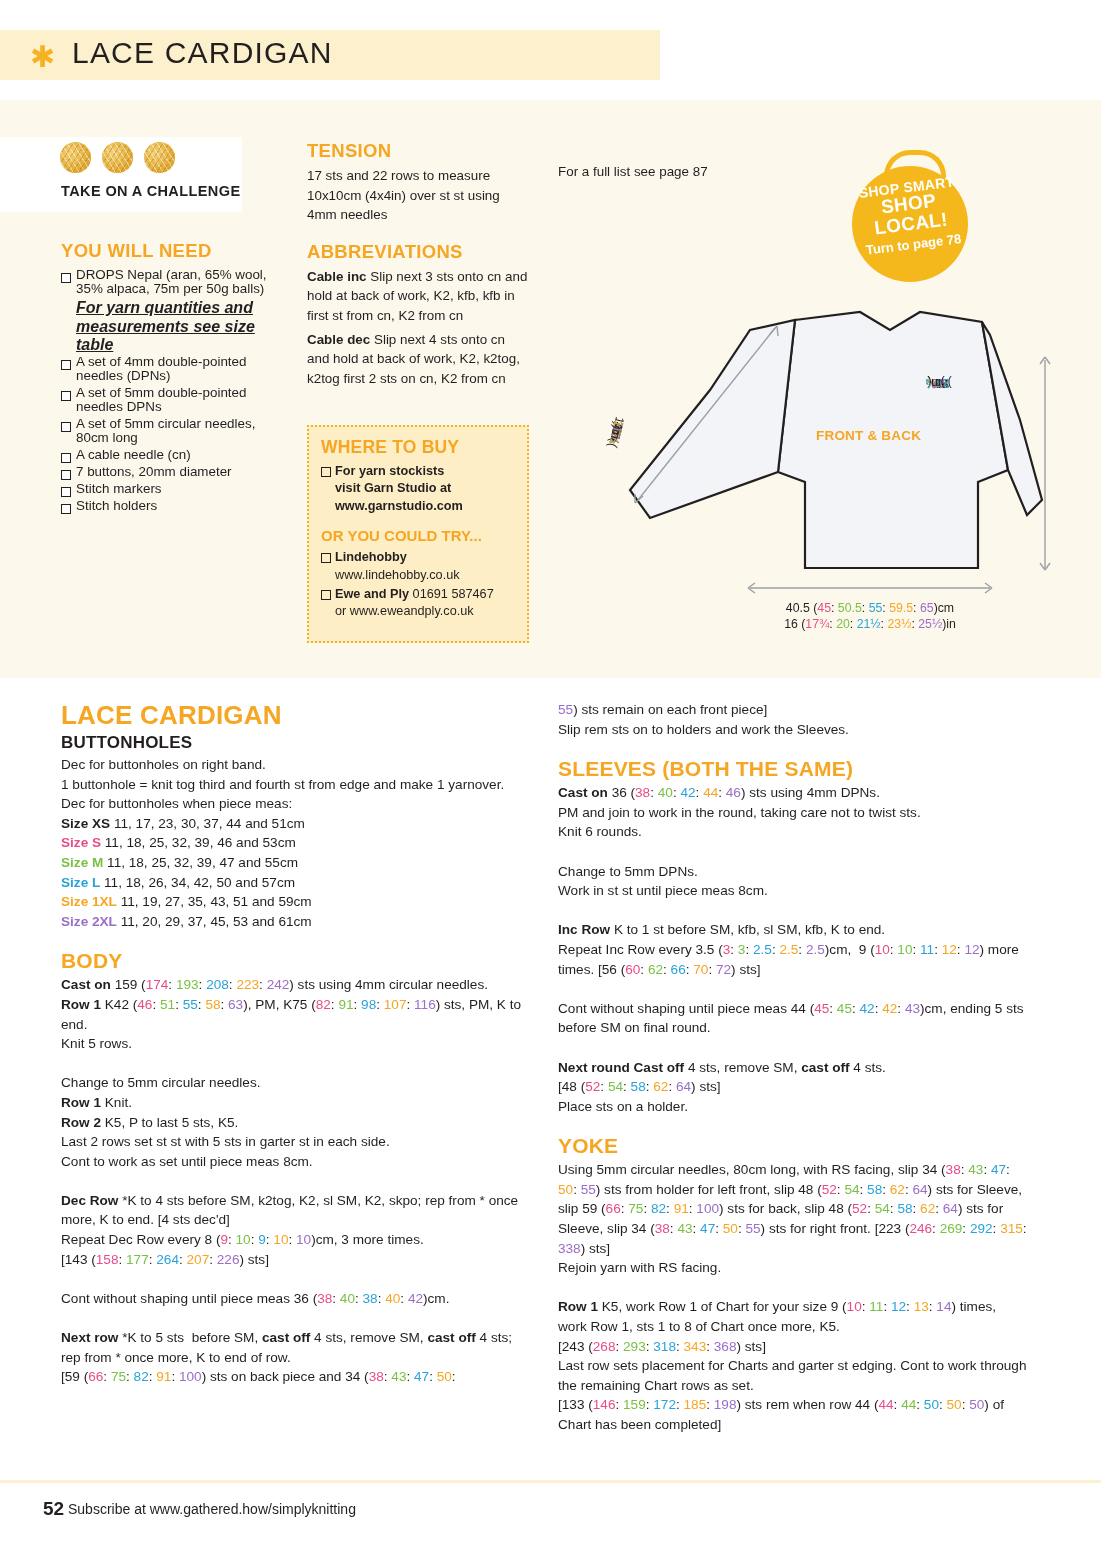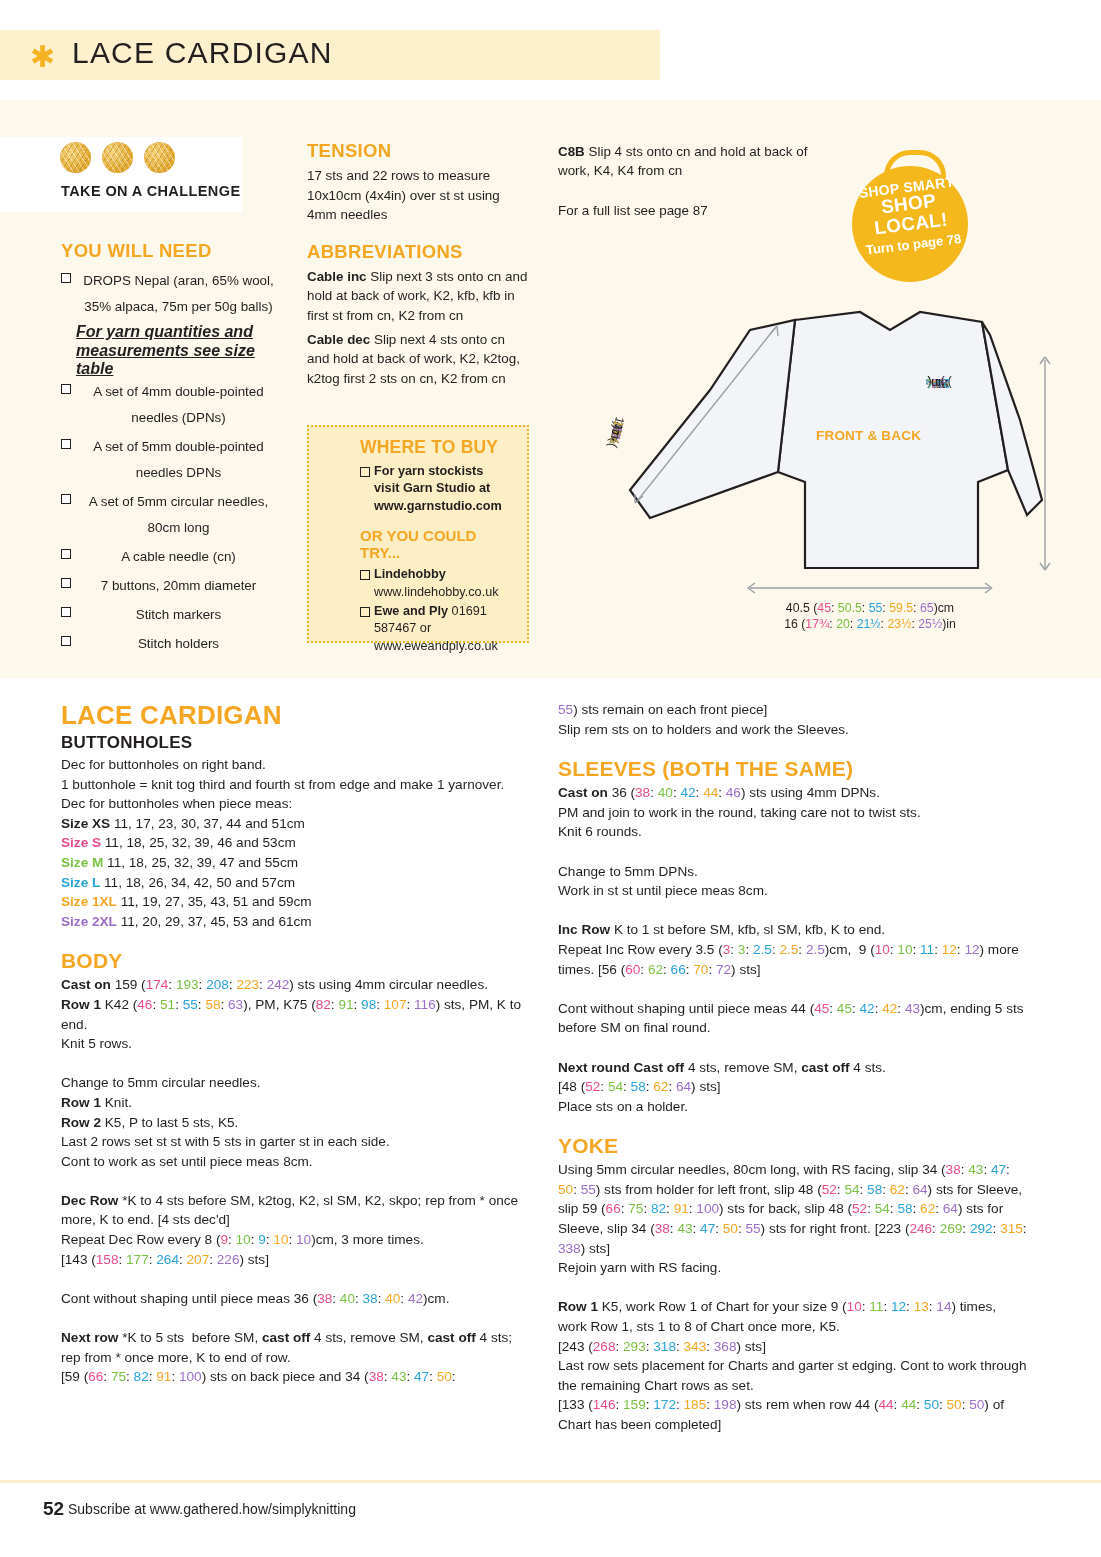--- a/index.html
+++ b/index.html
@@ -60,39 +60,38 @@
   .sec-h{
     font-size:18.5px;font-weight:bold;color:#f5a623;letter-spacing:.3px;
   }
   .body-txt{font-size:13.4px;line-height:19.6px;color:#231f20;}
 
   
   .col1{position:absolute;left:61px;top:240px;width:220px;}
   .check-list{margin:6px 0 0 0;padding:0;list-style:none;}
   .check-list li{
     position:relative;padding-left:15px;margin-bottom:3px;
-    font-size:13.4px;line-height:26px;text-align:center;
+    font-size:13.4px;line-height:14px;
   }
   .check-list li:before{
     content:"";position:absolute;left:0;top:5px;width:8px;height:8px;
     border:1px solid #231f20;background:#fff;
   }
   .ital-note{font-style:italic;font-weight:bold;font-size:16px;line-height:18.6px;display:block;text-decoration:underline;}
 
   
   .col2{position:absolute;left:307px;top:140px;width:222px;}
   .col2 p{margin:4px 0 0 0;}
   .gap{height:16px;}
 
   
   .wtb{
     position:absolute;left:307px;top:425px;width:222px;height:218px;
     background:#fdeec6;border:2px dotted #f0b429;
     box-sizing:border-box;
-    padding-left:39px;
   }
   .wtb-inner{padding:10px 12px 0 12px;}
   .wtb h3{margin:0;font-size:17.5px;color:#f5a623;font-weight:bold;letter-spacing:.2px;}
   .wtb h4{margin:12px 0 0 0;font-size:15px;color:#f5a623;font-weight:bold;}
   .wtb ul{margin:5px 16px 0 0;padding:0;list-style:none;}
   .wtb li{position:relative;padding-left:14px;font-size:12.7px;line-height:17.4px;margin-bottom:2px;}
   .wtb li:before{
     content:"";position:absolute;left:0;top:4px;width:8px;height:8px;
     border:1px solid #231f20;background:#fdeec6;
   }
@@ -243,23 +242,20 @@
         </li>
         <li>
           <span class="bold">Ewe and Ply</span>
           <span>01691 587467 or www.eweandply.co.uk</span>
         </li>
       </ul>
     </div>
   </div>
 
   <div class="col3">
-    <p style="margin:0;">
-      <span class="bold">C8B</span><span> Slip 4 sts onto cn and hold at back of work, K4, K4 from cn</span>
-    </p>
     <p style="margin:20px 0 0 0;">For a full list see page 87</p>
   </div>
 
   <div class="shop-smart">
     <div class="ss-handle"></div>
     <div class="ss-circle"></div>
     <div class="ss-text">
       <div class="ss-l1">SHOP SMART</div>
       <div class="ss-l2">SHOP</div>
       <div class="ss-l3">LOCAL!</div>

